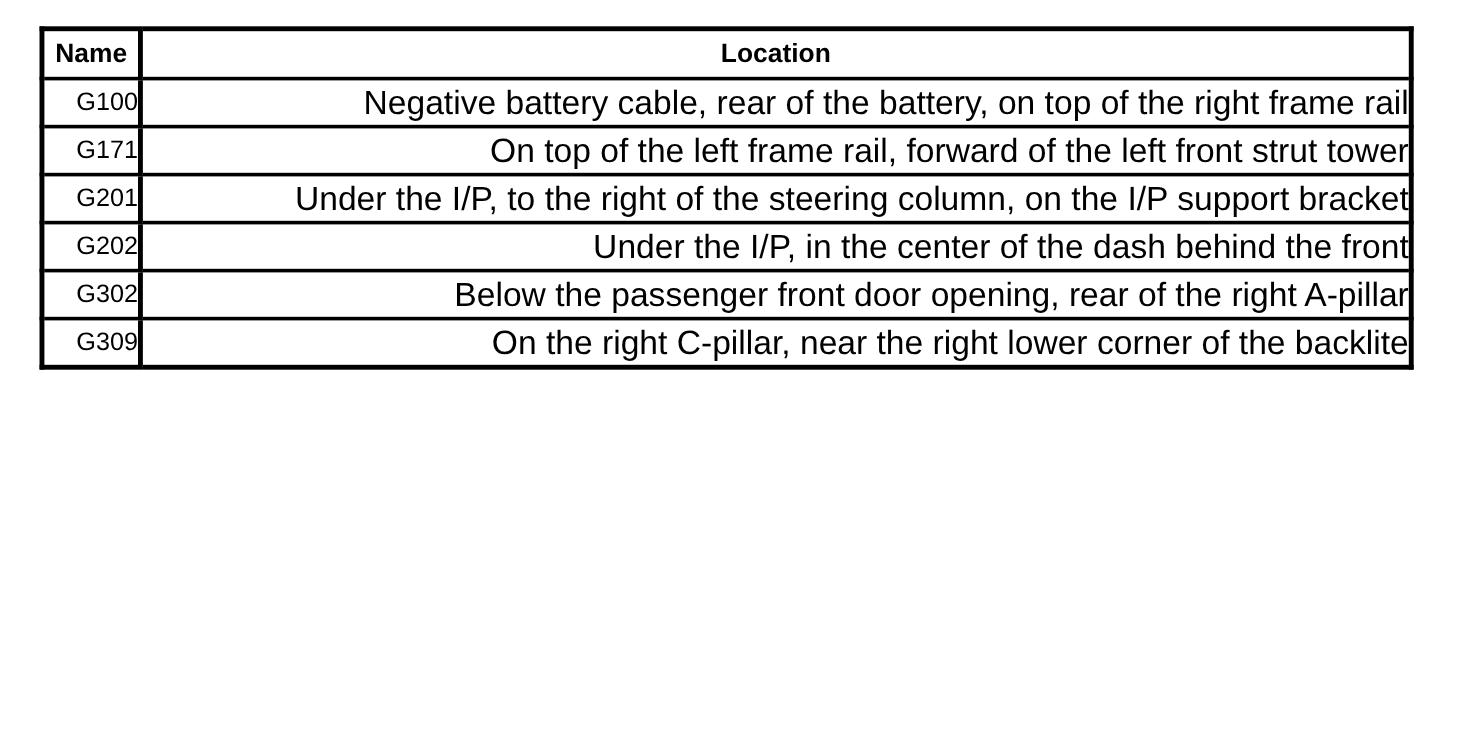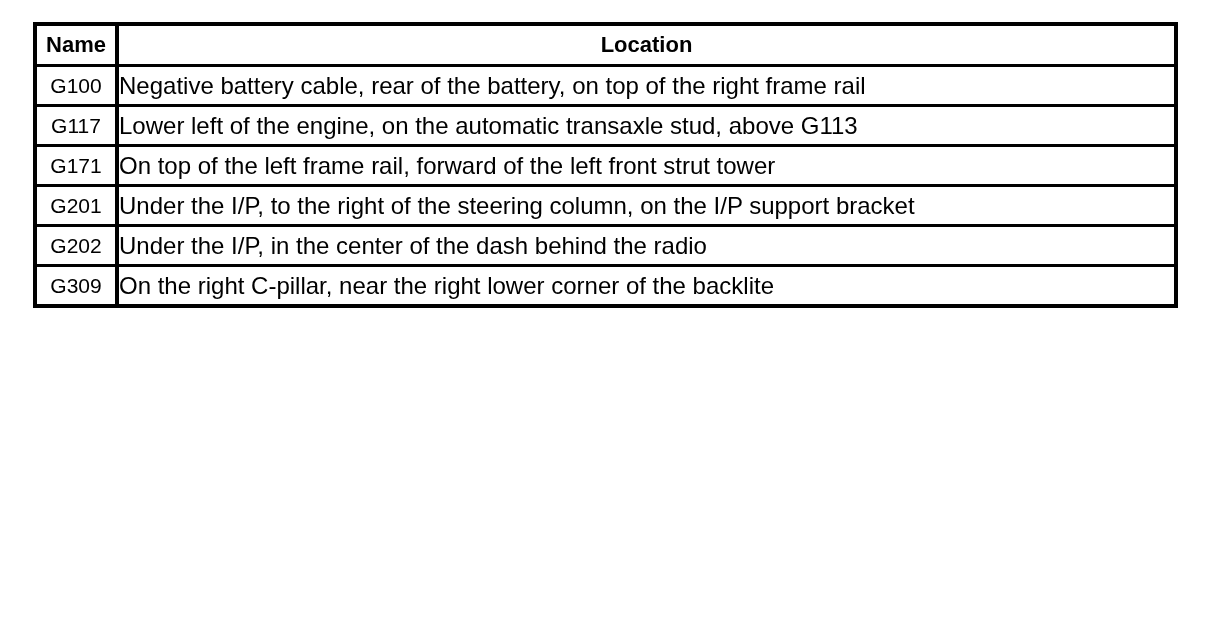--- a/index.html
+++ b/index.html
@@ -50,21 +50,21 @@
     height: 37px;
     text-align: center;
     font-size: 21px;
     line-height: 37px;
     white-space: nowrap;
     border-right-width: 4px !important;
   }
 
   .cell-location {
     height: 37px;
-    font-size: 24px;
+    font-size: 28px;
     line-height: 37px;
     padding-left: 7px;
     white-space: nowrap;
     overflow: hidden;
     text-align: left;
   }
 
   .head-row .cell-name,
   .head-row .cell-location {
     font-weight: bold;
@@ -82,20 +82,21 @@
     font-size: 22px;
   }
   .head-row .cell-location {
     font-size: 22px;
   }
 
   tr.data-row .cell-name,
   tr.data-row .cell-location {
     border-top-width: 3px;
     border-bottom-width: 3px;
+    text-align: right;
   }
 </style>
 </head>
 <body>
 
 <div id="ground-table-wrap">
   <table class="ground-table">
     <colgroup>
       <col class="col-name">
       <col class="col-location">
@@ -105,34 +106,34 @@
         <th class="cell-name">Name</th>
         <th class="cell-location">Location</th>
       </tr>
     </thead>
     <tbody id="table-body">
         <tr class="data-row">
           <td class="cell-name">G100</td>
           <td class="cell-location">Negative battery cable, rear of the battery, on top of the right frame rail</td>
         </tr>
         <tr class="data-row">
-          <td class="cell-name">G117</td>
-          <td class="cell-location">Lower left of the engine, on the automatic transaxle stud, above G113</td>
-        </tr>
-        <tr class="data-row">
           <td class="cell-name">G171</td>
           <td class="cell-location">On top of the left frame rail, forward of the left front strut tower</td>
         </tr>
         <tr class="data-row">
           <td class="cell-name">G201</td>
           <td class="cell-location">Under the I/P, to the right of the steering column, on the I/P support bracket</td>
         </tr>
         <tr class="data-row">
           <td class="cell-name">G202</td>
-          <td class="cell-location">Under the I/P, in the center of the dash behind the radio</td>
+          <td class="cell-location">Under the I/P, in the center of the dash behind the front</td>
+        </tr>
+        <tr class="data-row">
+          <td class="cell-name">G302</td>
+          <td class="cell-location">Below the passenger front door opening, rear of the right A-pillar</td>
         </tr>
         <tr class="data-row">
           <td class="cell-name">G309</td>
           <td class="cell-location">On the right C-pillar, near the right lower corner of the backlite</td>
         </tr>
       </tbody>
   </table>
 </div>
 
 </body></html>

